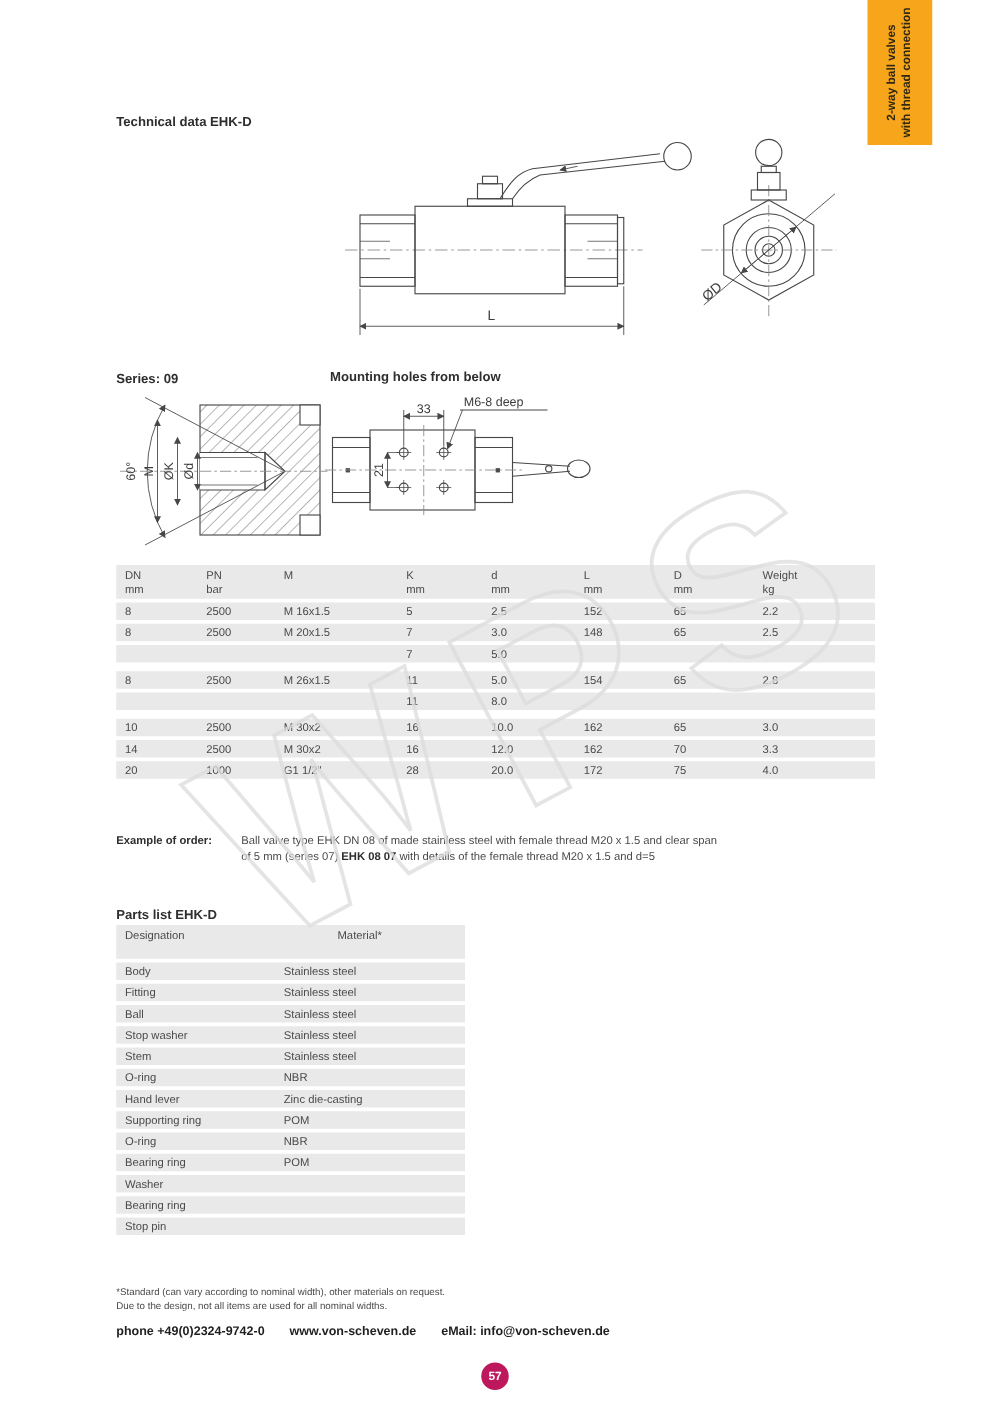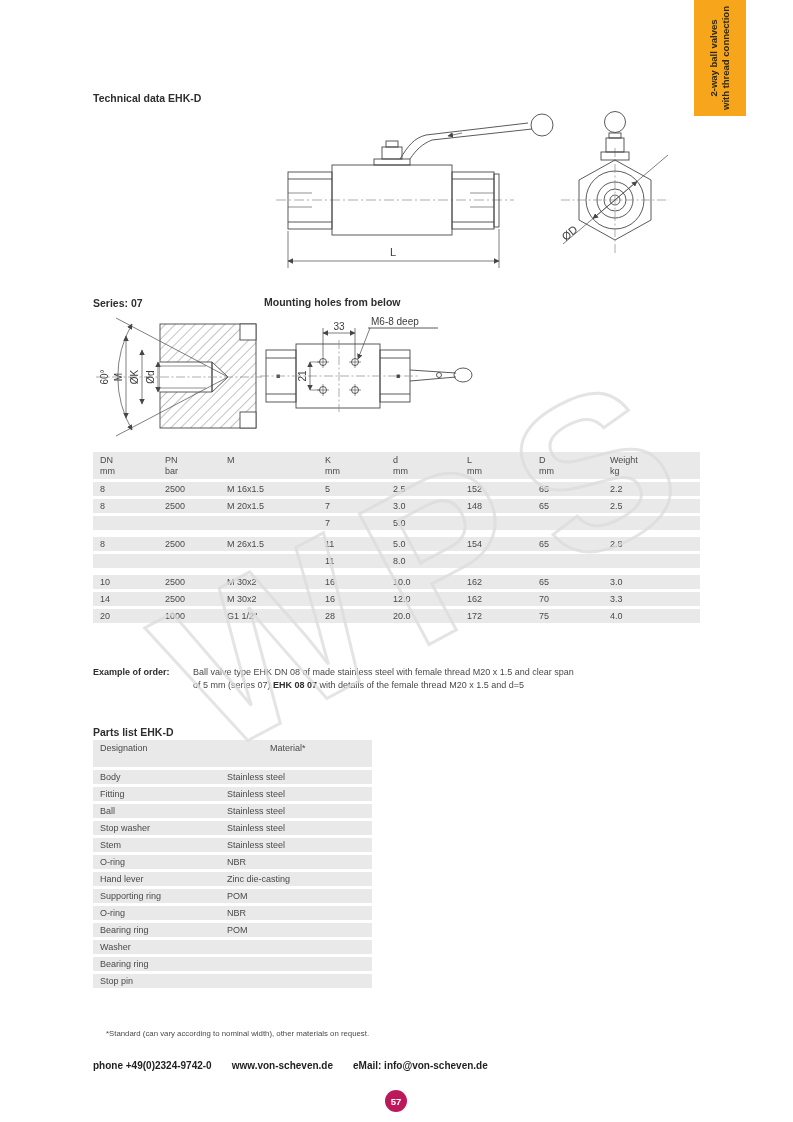--- a/index.html
+++ b/index.html
@@ -39,21 +39,21 @@
   .example { position:absolute; left:93px; top:666px; width:620px; display:grid;
     grid-template-columns:100px 1fr; z-index:2; }
   .ex-label { font-weight:bold; font-size:9px; color:#2e2e2e; line-height:13px; }
   .ex-text { font-size:9px; line-height:13px; color:#4a4a4a; }
   .ex-text b { color:#2e2e2e; }
 
   
   .parts-block { position:absolute; left:93px; top:740px; width:279px; z-index:2; }
   .parts-block .thead { grid-template-columns:127px 1fr; height:27px; align-items:start;gap:43px; }
   .parts-block .trow { grid-template-columns:127px 1fr; }
-  .footnote { position:absolute; left:106px; top:1028px; width:330px; font-size:7.8px;
+  .footnote { position:absolute; left:93px; top:1028px; width:330px; font-size:7.8px;
     line-height:11px; color:#4a4a4a; z-index:2; }
 
   
   .footer { position:absolute; left:93px; top:1060px; font-weight:bold; font-size:10px;
     color:#1f1f1f; z-index:2; }
   .footer span { margin-right:20px; }
   .page-num { position:absolute; left:385px; top:1090px; width:22px; height:22px;
     border-radius:50%; background:#be185d; color:#fff; font-weight:bold; font-size:9.5px;
     display:flex; align-items:center; justify-content:center; z-index:2; }
 
@@ -132,21 +132,21 @@
       <line x1="345" y1="92" x2="323" y2="110.5" marker-end="url(#arw1)" stroke-width="0.7"></line>
 
       <rect x="331" y="44" width="28" height="8"></rect>
       <rect x="336" y="30" width="18" height="14"></rect>
       <rect x="339" y="25" width="12" height="5"></rect>
       <circle cx="345" cy="14" r="10.5"></circle>
     </g>
     <text x="302" y="128" font-size="11" text-anchor="middle" transform="rotate(-40 302 128)">ØD</text>
   </svg>
 
-  <div class="h-bold" style="left:93px; top:297px;">Series: 07</div>
+  <div class="h-bold" style="left:93px; top:297px;">Series: 09</div>
   <div class="h-bold" style="left:264px; top:296px;">Mounting holes from below</div>
 
   <svg style="left:88px; top:312px;" width="180" height="130" viewBox="0 0 180 130">
     <defs>
       <marker id="arw2" viewBox="0 0 10 10" refX="9" refY="5" markerWidth="8" markerHeight="8" orient="auto-start-reverse">
         <path d="M0,0 L10,5 L0,10 z" fill="#474747"></path>
       </marker>
       <pattern id="hatch" width="7" height="7" patternTransform="rotate(45)" patternUnits="userSpaceOnUse">
         <line x1="0" y1="0" x2="0" y2="7" stroke="#6a6a6a" stroke-width="0.8"></line>
       </pattern>
@@ -426,20 +426,21 @@
           <span class="tcell"></span>
         </div>
         <div class="trow">
           <span class="tcell">Stop pin</span>
           <span class="tcell"></span>
         </div>
       </div>
   </div>
   <div class="footnote">
     <div>*Standard (can vary according to nominal width), other materials on request.</div>
+    <div>Due to the design, not all items are used for all nominal widths.</div>
   </div>
 
   <div class="footer">
     <span>phone +49(0)2324-9742-0</span><span>www.von-scheven.de</span><span>eMail: info@von-scheven.de</span>
   </div>
   <div class="page-num">57</div>
 
 </div>
 
 </body></html>

